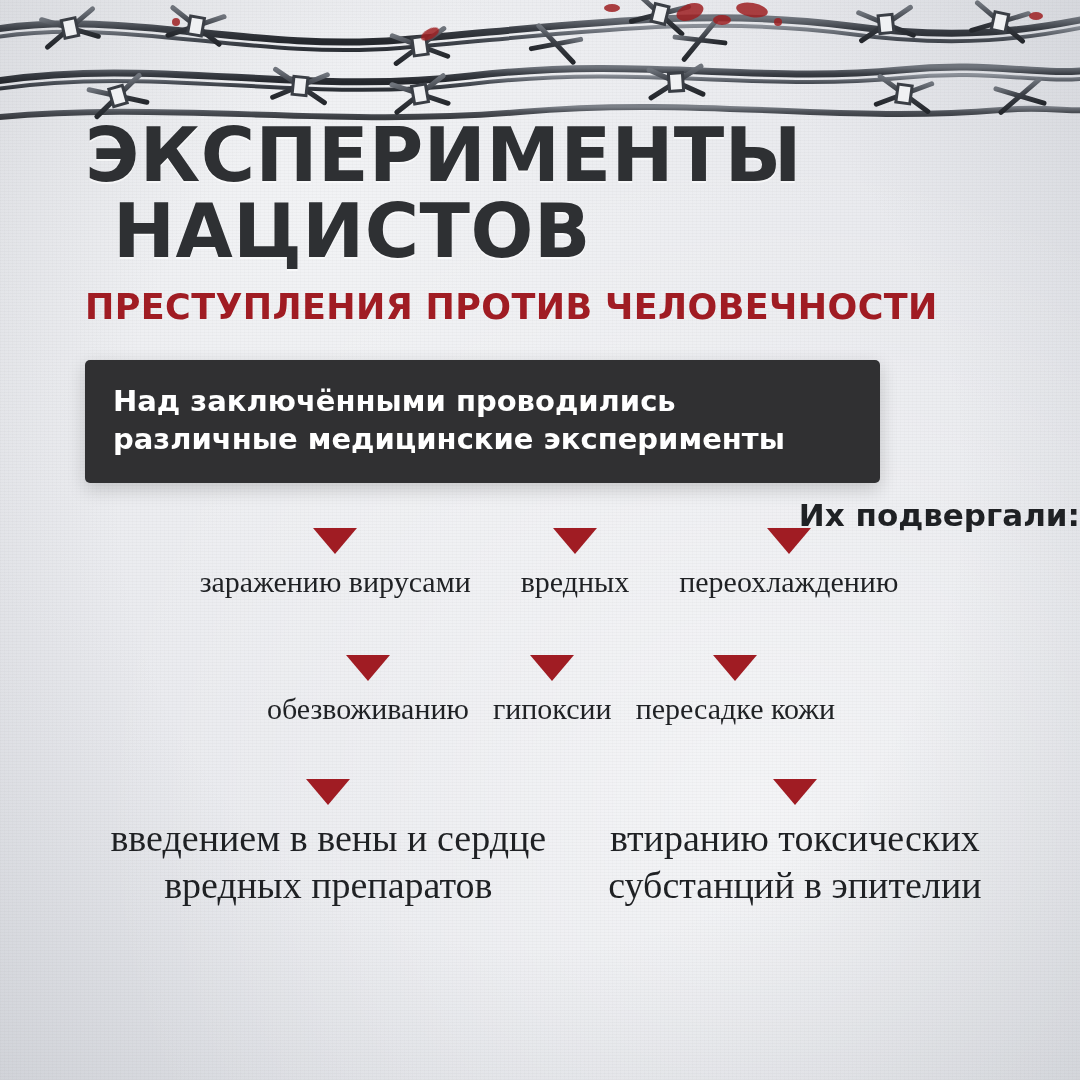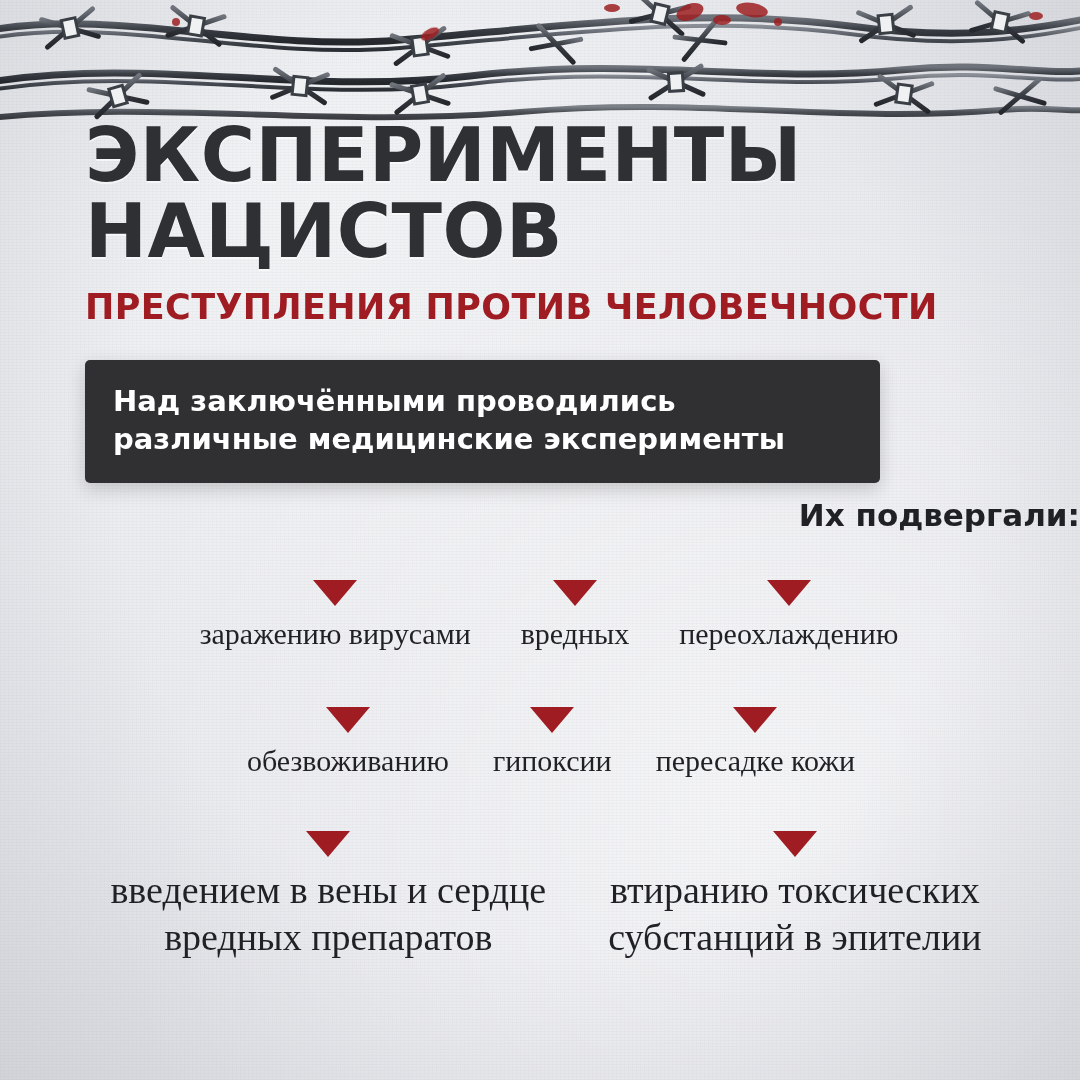--- a/index.html
+++ b/index.html
@@ -43,21 +43,21 @@
   .headline .line {
     font-size:74px;
     line-height:0.95;
     font-weight:900;
     letter-spacing:0.5px;
     color:#2e3033;
     text-transform:uppercase;
     font-family:"DejaVu Sans", sans-serif;
     text-shadow:0 2px 0 rgba(255,255,255,0.6);
   }
-  .headline .line2 { margin-top:6px; }
+  .headline .line2 { margin-top:6px;margin-left:28px; }
   .subhead {
     margin-top:20px;
     font-size:35px;
     font-weight:900;
     letter-spacing:0.4px;
     color:#a01c23;
     text-transform:uppercase;
     font-family:"DejaVu Sans", sans-serif;
   }
 
@@ -81,28 +81,28 @@
   .section-title {
     position:absolute;
     top:497px; left:0; width:1080px;
     text-align:right;
     font-size:31px;
     font-weight:900;
     color:#1f2124;
     font-family:"DejaVu Sans", sans-serif;
   }
 
-  .rows { position:absolute; top:580px; left:0; width:1080px;padding-left:8px; }
+  .rows { position:absolute; top:528px; left:0; width:1080px;padding-left:8px; }
   .row {
     display:flex;
     justify-content:center;
     align-items:flex-start;
   }
   .row-1 { gap:50px; margin-left:10px; }
-  .row-2 { gap:44px; margin-top:54px; margin-left:14px; }
+  .row-2 { gap:24px; margin-top:54px; margin-left:14px; }
   .row-3 { gap:62px; margin-top:52px; margin-left:4px; }
 
   .item { text-align:center; }
   .arrow {
     width:0; height:0;
     margin:0 auto 10px auto;
     border-left:22px solid transparent;
     border-right:22px solid transparent;
     border-top:26px solid #a01c23;
   }

